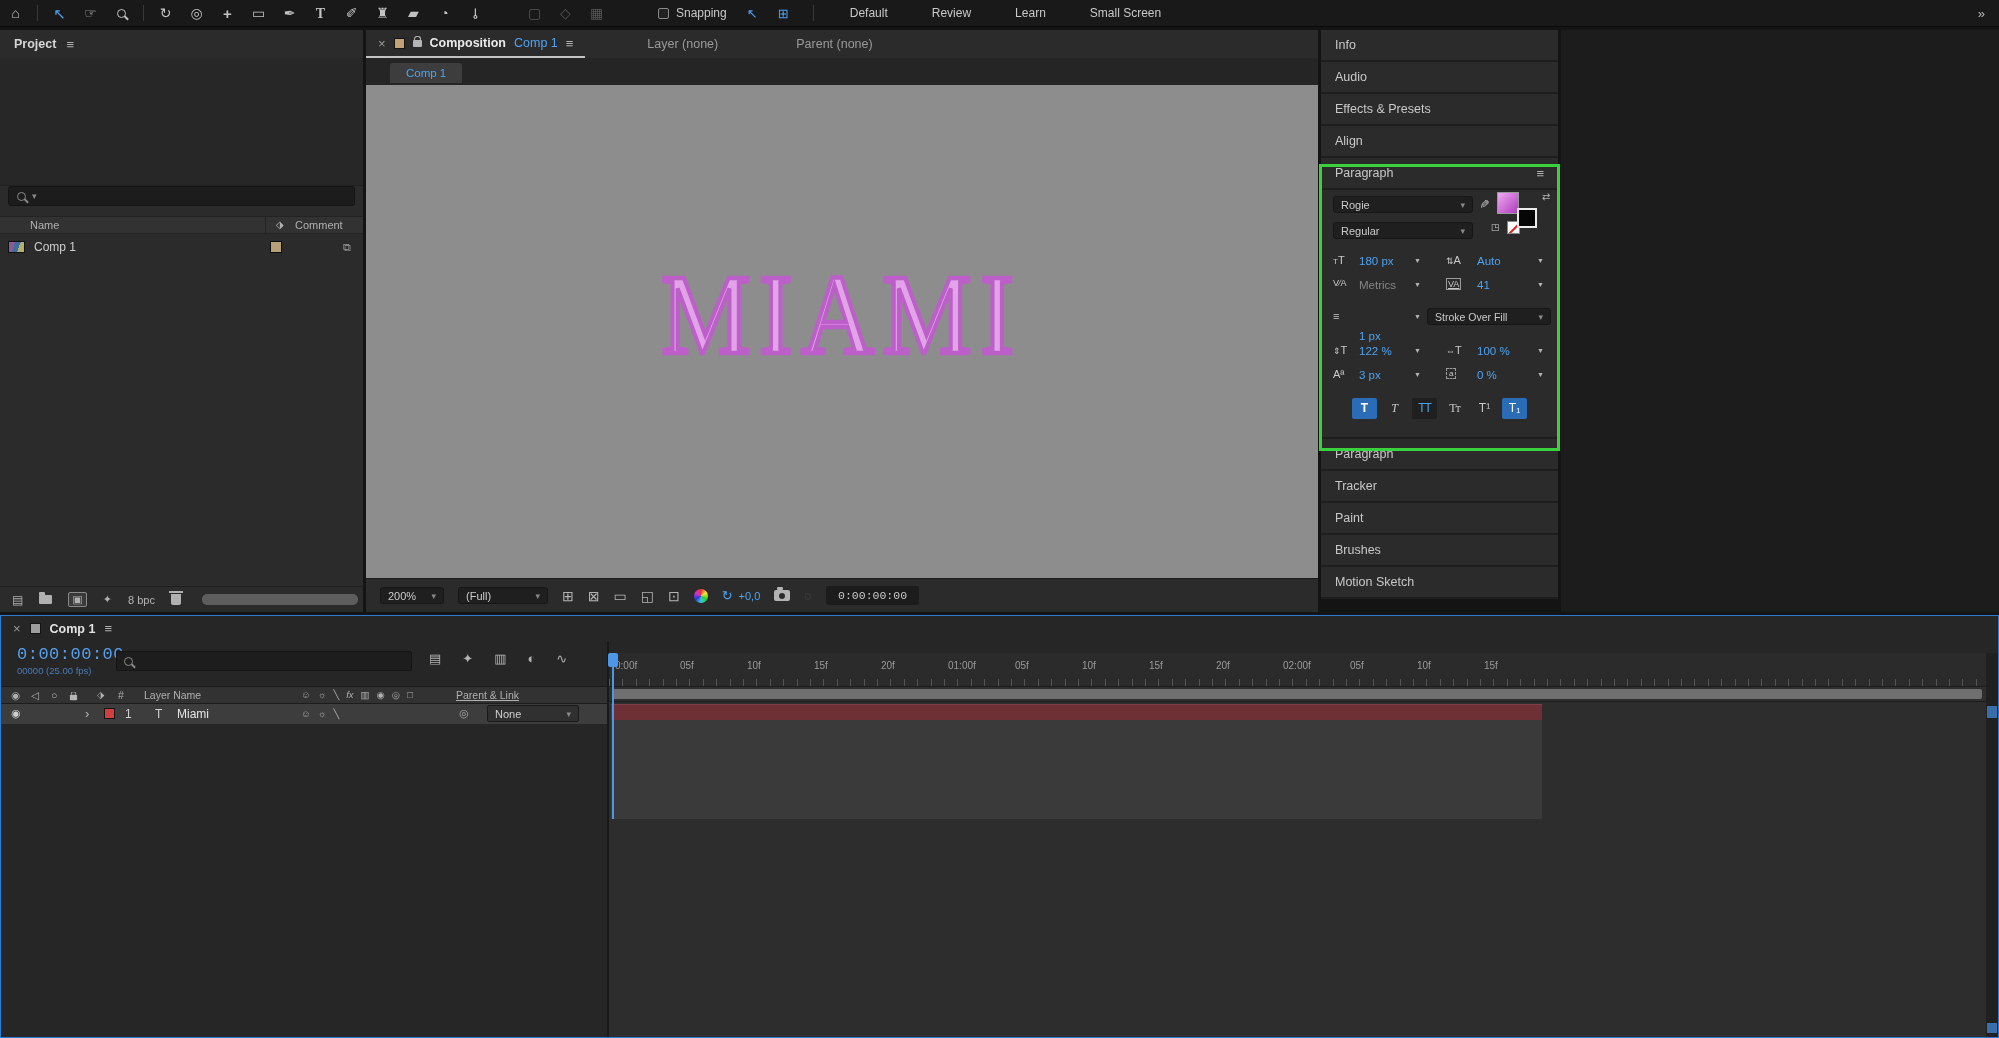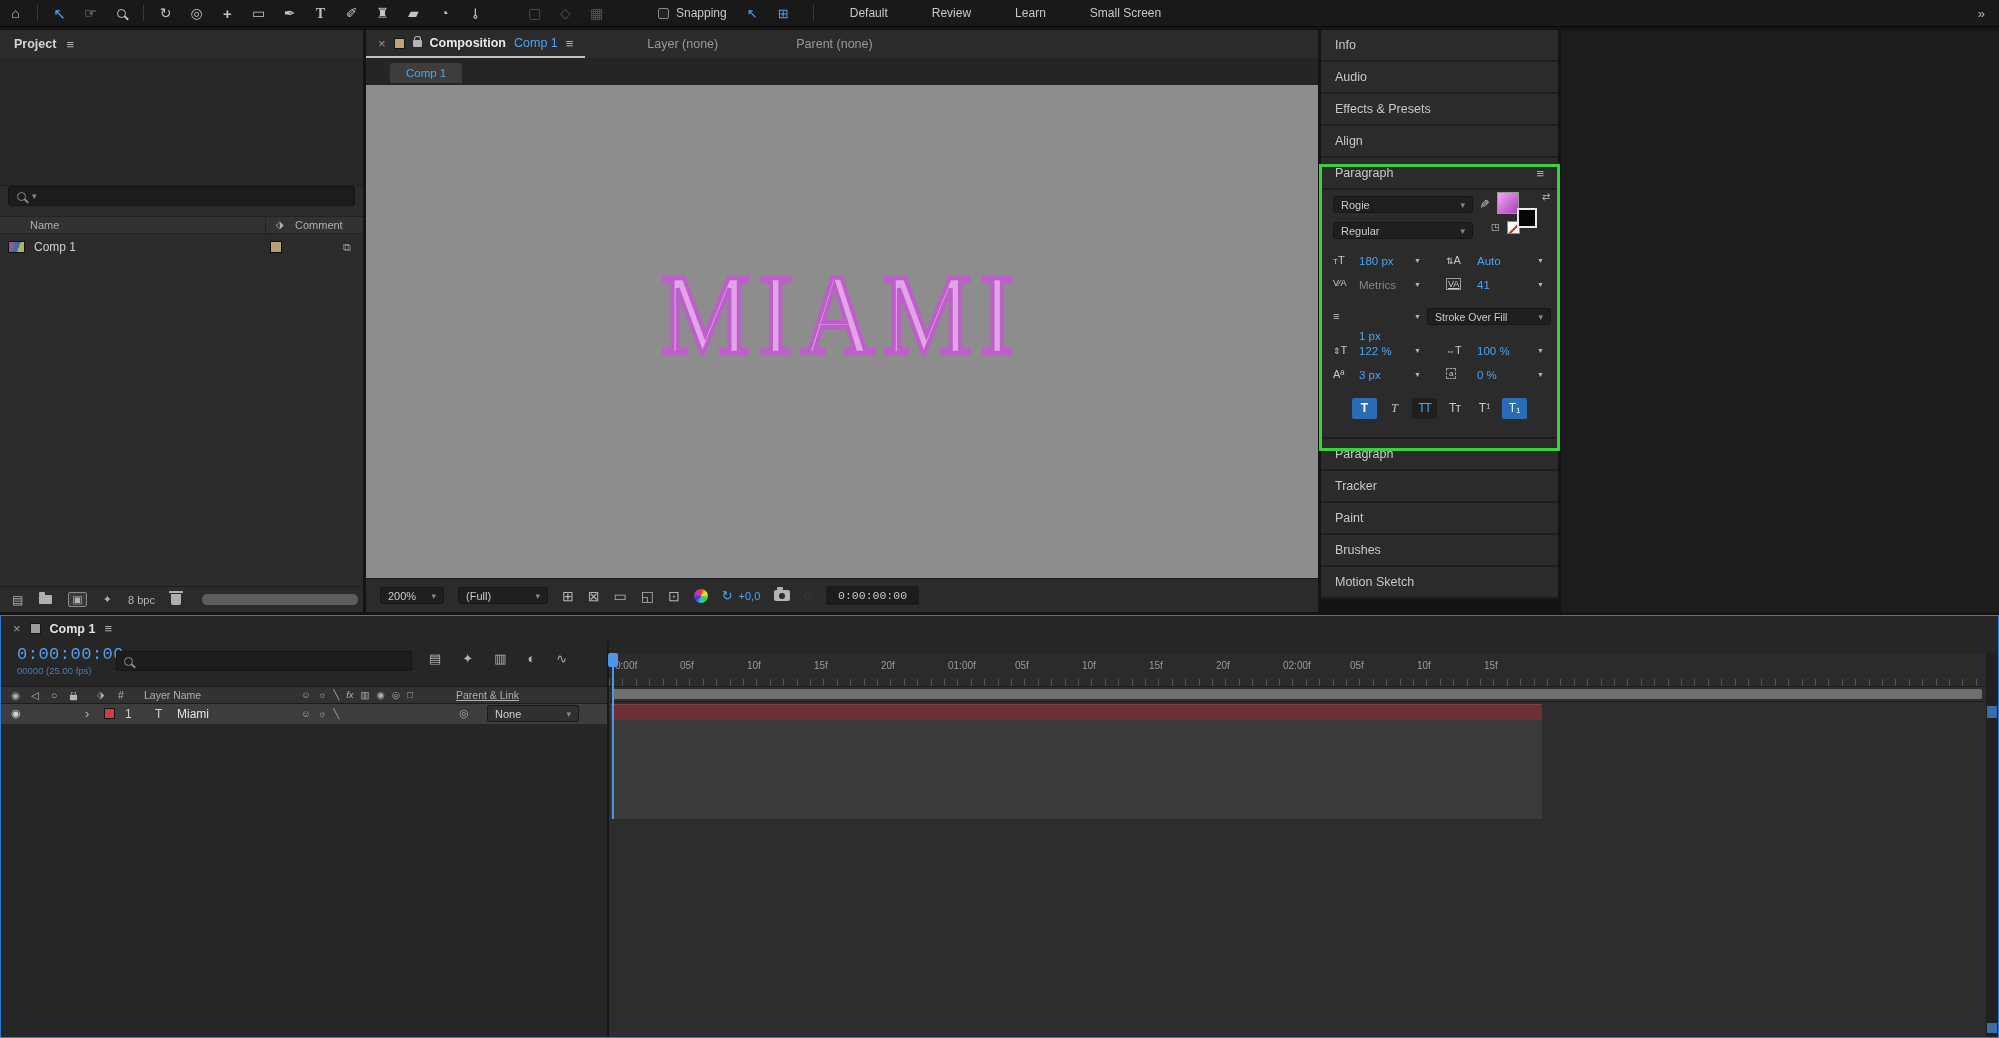--- a/index.html
+++ b/index.html
@@ -228,21 +228,21 @@
       <span class="val" style="left:38px;top:179px;">3 px</span>
       <span class="car" style="left:93px;top:181px;">▼</span>
       <span class="ci" style="left:125px;top:178px;border:1px dashed #9a9a9a;font-size:8px;padding:0 2px;">a</span>
       <span class="val" style="left:156px;top:179px;">0 %</span>
       <span class="car" style="left:216px;top:181px;">▼</span>
 
       <div style="position:absolute;left:10px;top:208px;width:217px;display:flex;justify-content:center;gap:5px;">
         <span class="fx-btn on" style="font-weight:bold;">T</span>
         <span class="fx-btn" style="font-style:italic;font-family:'Liberation Serif',serif;">T</span>
         <span class="fx-btn blue" style="letter-spacing:-1px;">TT</span>
-        <span class="fx-btn" style="letter-spacing:-1px;">Tᴛ</span>
+        <span class="fx-btn" style="letter-spacing:-1px;font-family:Liberation Serif, serif;">Tᴛ</span>
         <span class="fx-btn">T¹</span>
         <span class="fx-btn on">T₁</span>
       </div>
     </div>
 
     <div class="si">
         <span>Paragraph</span>
       </div>
     <div class="si">
         <span>Tracker</span>

